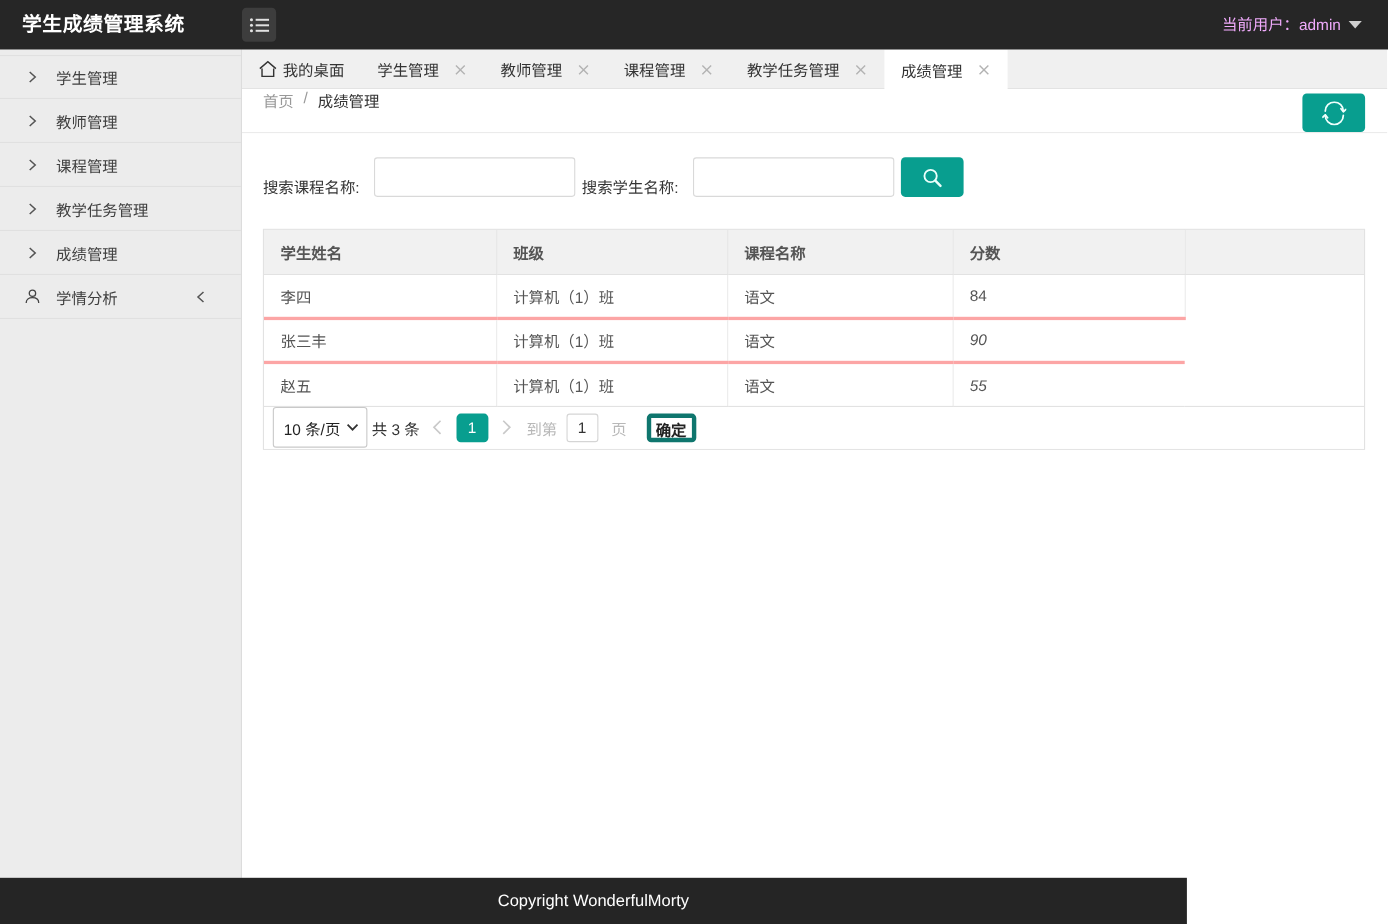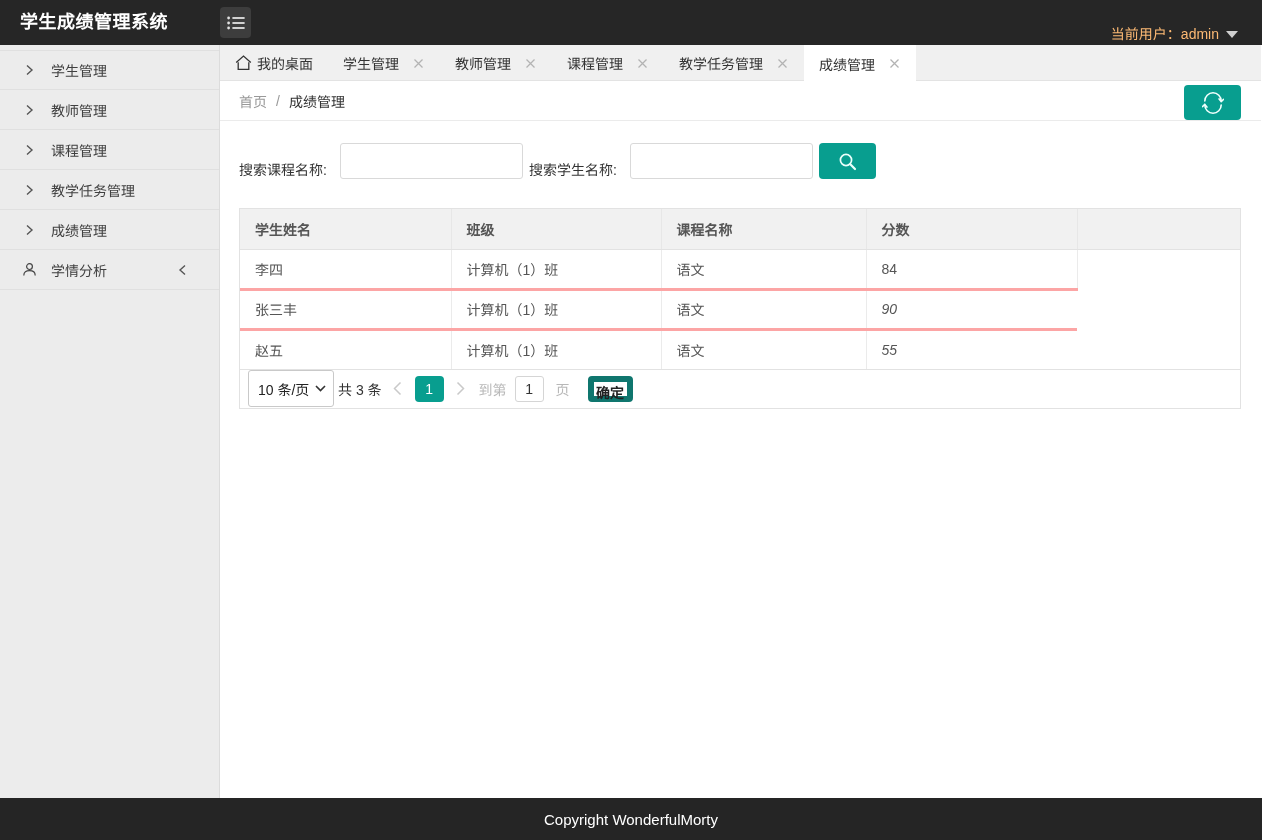--- a/index.html
+++ b/index.html
@@ -19,22 +19,22 @@
   .topbar .brand {
     position:absolute; left:20px; top:0; height:45px; line-height:45px;
     color:#fff; font-size:18px; font-weight:bold; letter-spacing:0.5px;
   }
   .burger-btn {
     position:absolute; left:220px; top:7px; width:31px; height:31px;
     background:#3d3d3d; border:none; border-radius:4px; cursor:pointer;
     display:flex; align-items:center; justify-content:center;
   }
   .topbar .user {
-    position:absolute; right:24px; top:12px; height:45px; line-height:45px;
-    color:#fdba74; font-size:14px; cursor:pointer; display:flex; align-items:center; gap:7px;
+    position:absolute; right:24px; top:0; height:45px; line-height:45px;
+    color:#f0abfc; font-size:14px; cursor:pointer; display:flex; align-items:center; gap:7px;
   }
   .caret-down {
     display:inline-block; width:0; height:0;
     border-left:6px solid transparent; border-right:6px solid transparent;
     border-top:7px solid #cfcfcf;
   }
 
   
   .sidebar {
     position:absolute; left:0; top:45px; width:220px; height:753px;
@@ -68,21 +68,21 @@
     margin-left:12px; width:14px; height:14px; display:flex;
     align-items:center; justify-content:center; cursor:pointer;
   }
   .tab.active { background:#fff; height:37px; }
 
   
   .crumbbar {
     position:absolute; left:0; top:36px; width:1041px; height:40px;
     background:#fff; border-bottom:1px solid #ebebeb;
   }
-  .crumbs { position:absolute; left:19px; top:0; height:39px; display:flex; align-items:center; font-size:14px; }
+  .crumbs { position:absolute; left:19px; top:0; height:39px; display:flex; font-size:14px; }
   .crumbs .crumb-home { color:#999; cursor:pointer; }
   .crumbs .crumb-sep { color:#999; margin:0 9px; }
   .crumbs .crumb-cur { color:#333; }
   .refresh-btn {
     position:absolute; right:20px; top:4px; width:57px; height:35px;
     border:none; border-radius:4px; cursor:pointer;
     display:flex; align-items:center; justify-content:center;
   }
 
   
@@ -140,27 +140,27 @@
   }
   .goto-label { margin-left:12px; color:#b8b8b8; font-size:14px; }
   .goto-input {
     margin-left:8px; width:29px; height:26px; border:1px solid #d5d5d5; border-radius:3px;
     text-align:center; font-size:14px; color:#333; outline:none;
     font-family:"Liberation Sans", sans-serif;
   }
   .page-word { margin-left:12px; color:#b8b8b8; font-size:14px; }
   .confirm-btn {
     margin-left:18px; width:45px; height:26px; background:#fff;
-    border:6px solid #0f766e; border-radius:4px; color:#222; font-size:14px;
+    border:4px solid #0f766e; border-radius:4px; color:#222; font-size:14px;
     font-weight:bold; cursor:pointer; font-family:Liberation Sans, sans-serif;
   }
 
   
   .footer {
-    position:absolute; left:0; top:798px; width:1262px; height:42px;
+    position:absolute; left:0; top:798px; width:1079px; height:42px;
     background:#252525; color:#fff; display:flex; align-items:center; justify-content:center;
     font-size:15px;
   }
 </style>
 </head>
 <body>
 
 <div id="page">
 
   <header class="topbar">

